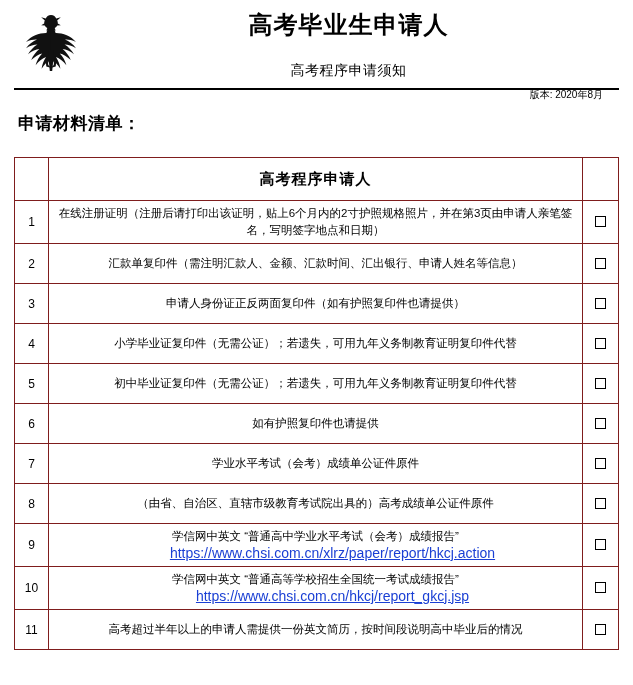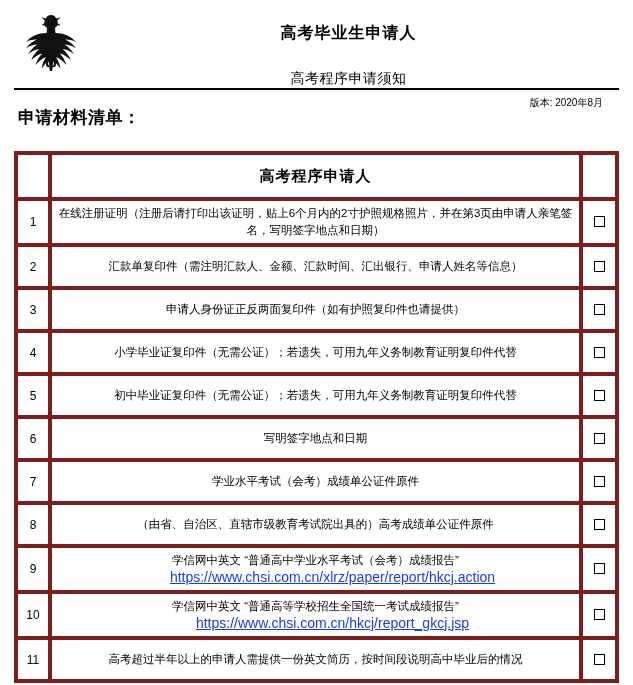--- a/index.html
+++ b/index.html
@@ -39,25 +39,24 @@
     align-items: flex-start;
     padding-top: 2px;
   }
   .crest svg { display: block; }
   .header-titles {
     flex: 1 1 auto;
     text-align: center;
     padding-right: 10px;
   }
   .title-main {
-    font-size: 16px;
+    font-size: 24px;
     font-weight: bold;
     letter-spacing: 1px;
     line-height: 30px;
-    margin-top: 8px;
   }
   .title-sub {
     font-size: 14px;
     font-weight: normal;
     letter-spacing: 0.5px;
     line-height: 24px;
     margin-top: 18px;
   }
   .version {
     text-align: right;
@@ -69,34 +68,34 @@
   .rule {
     border: none;
     border-top: 2px solid #000;
     margin: 6px 0 0 0;
   }
 
   
   .section-title {
     font-size: 17px;
     font-weight: bold;
-    margin: 16px 0 0 4px;
+    margin: 22px 0 0 4px;
     letter-spacing: 0.5px;
   }
 
   
   table.doc-table {
     border-collapse: collapse;
     width: 605px;
     margin-top: 22px;
     table-layout: fixed;
   }
   table.doc-table td,
   table.doc-table th {
-    border: 4px solid #7f1d1d;
+    border: 1px solid #7f1d1d;
     padding: 0;
     vertical-align: middle;
   }
   .col-num   { width: 34px; }
   .col-check { width: 36px; }
 
   .head-row td {
     height: 42px;
   }
   .head-title {
@@ -212,21 +211,21 @@
       </tr>
 
       <tr class="row-one-line">
         <td class="num-cell">5</td>
         <td class="desc-cell one-line">初中毕业证复印件（无需公证）；若遗失，可用九年义务制教育证明复印件代替</td>
         <td class="check-cell"><span class="checkbox"></span></td>
       </tr>
 
       <tr class="row-one-line">
         <td class="num-cell">6</td>
-        <td class="desc-cell one-line">写明签字地点和日期</td>
+        <td class="desc-cell one-line">如有护照复印件也请提供</td>
         <td class="check-cell"><span class="checkbox"></span></td>
       </tr>
 
       <tr class="row-one-line">
         <td class="num-cell">7</td>
         <td class="desc-cell one-line">学业水平考试（会考）成绩单公证件原件</td>
         <td class="check-cell"><span class="checkbox"></span></td>
       </tr>
 
       <tr class="row-one-line">

